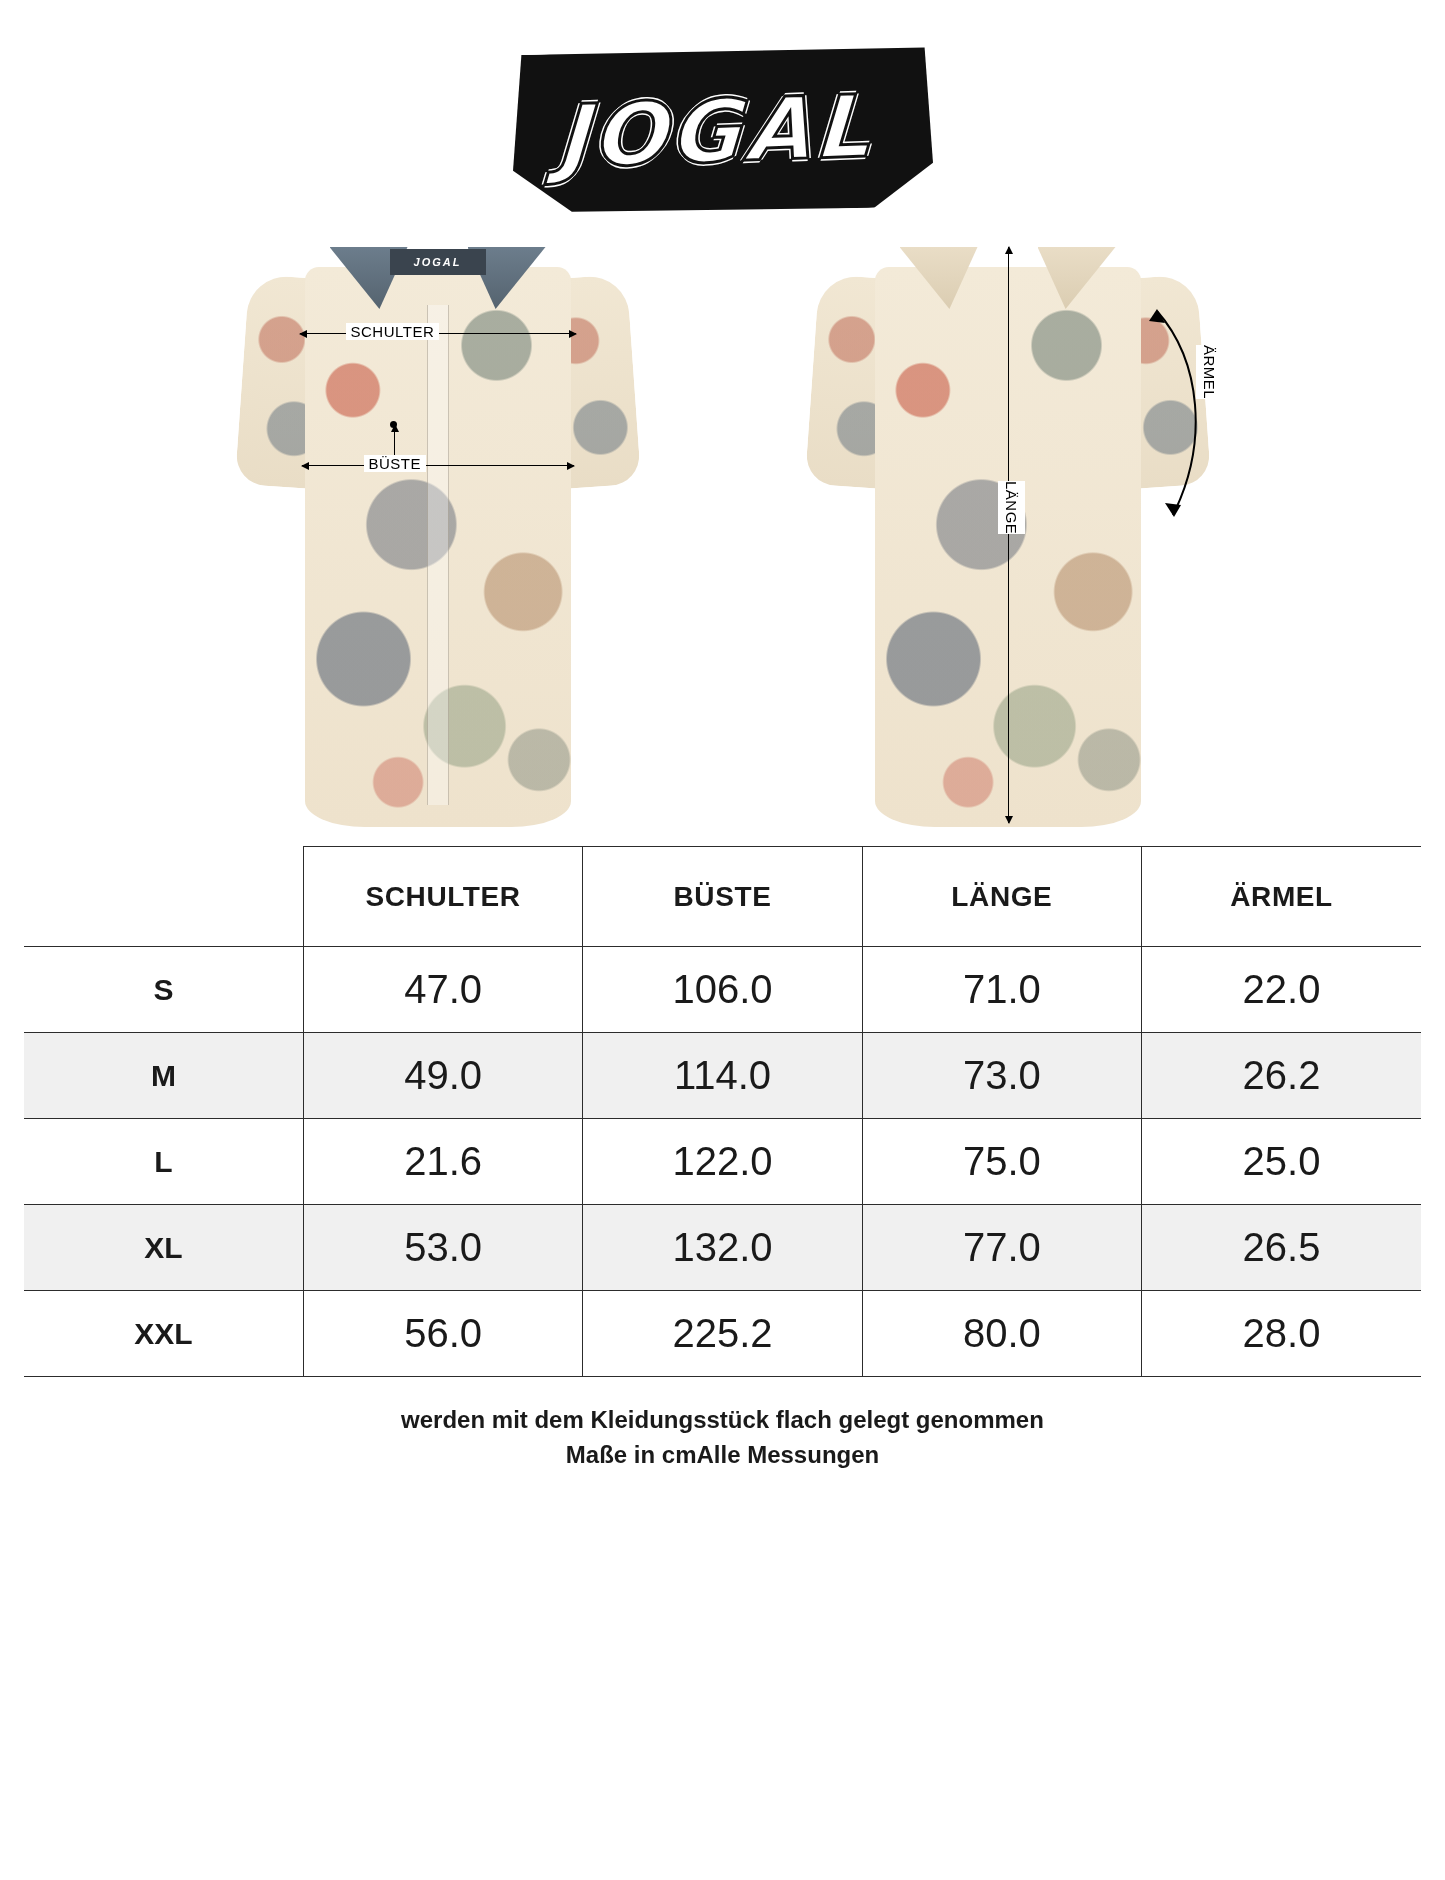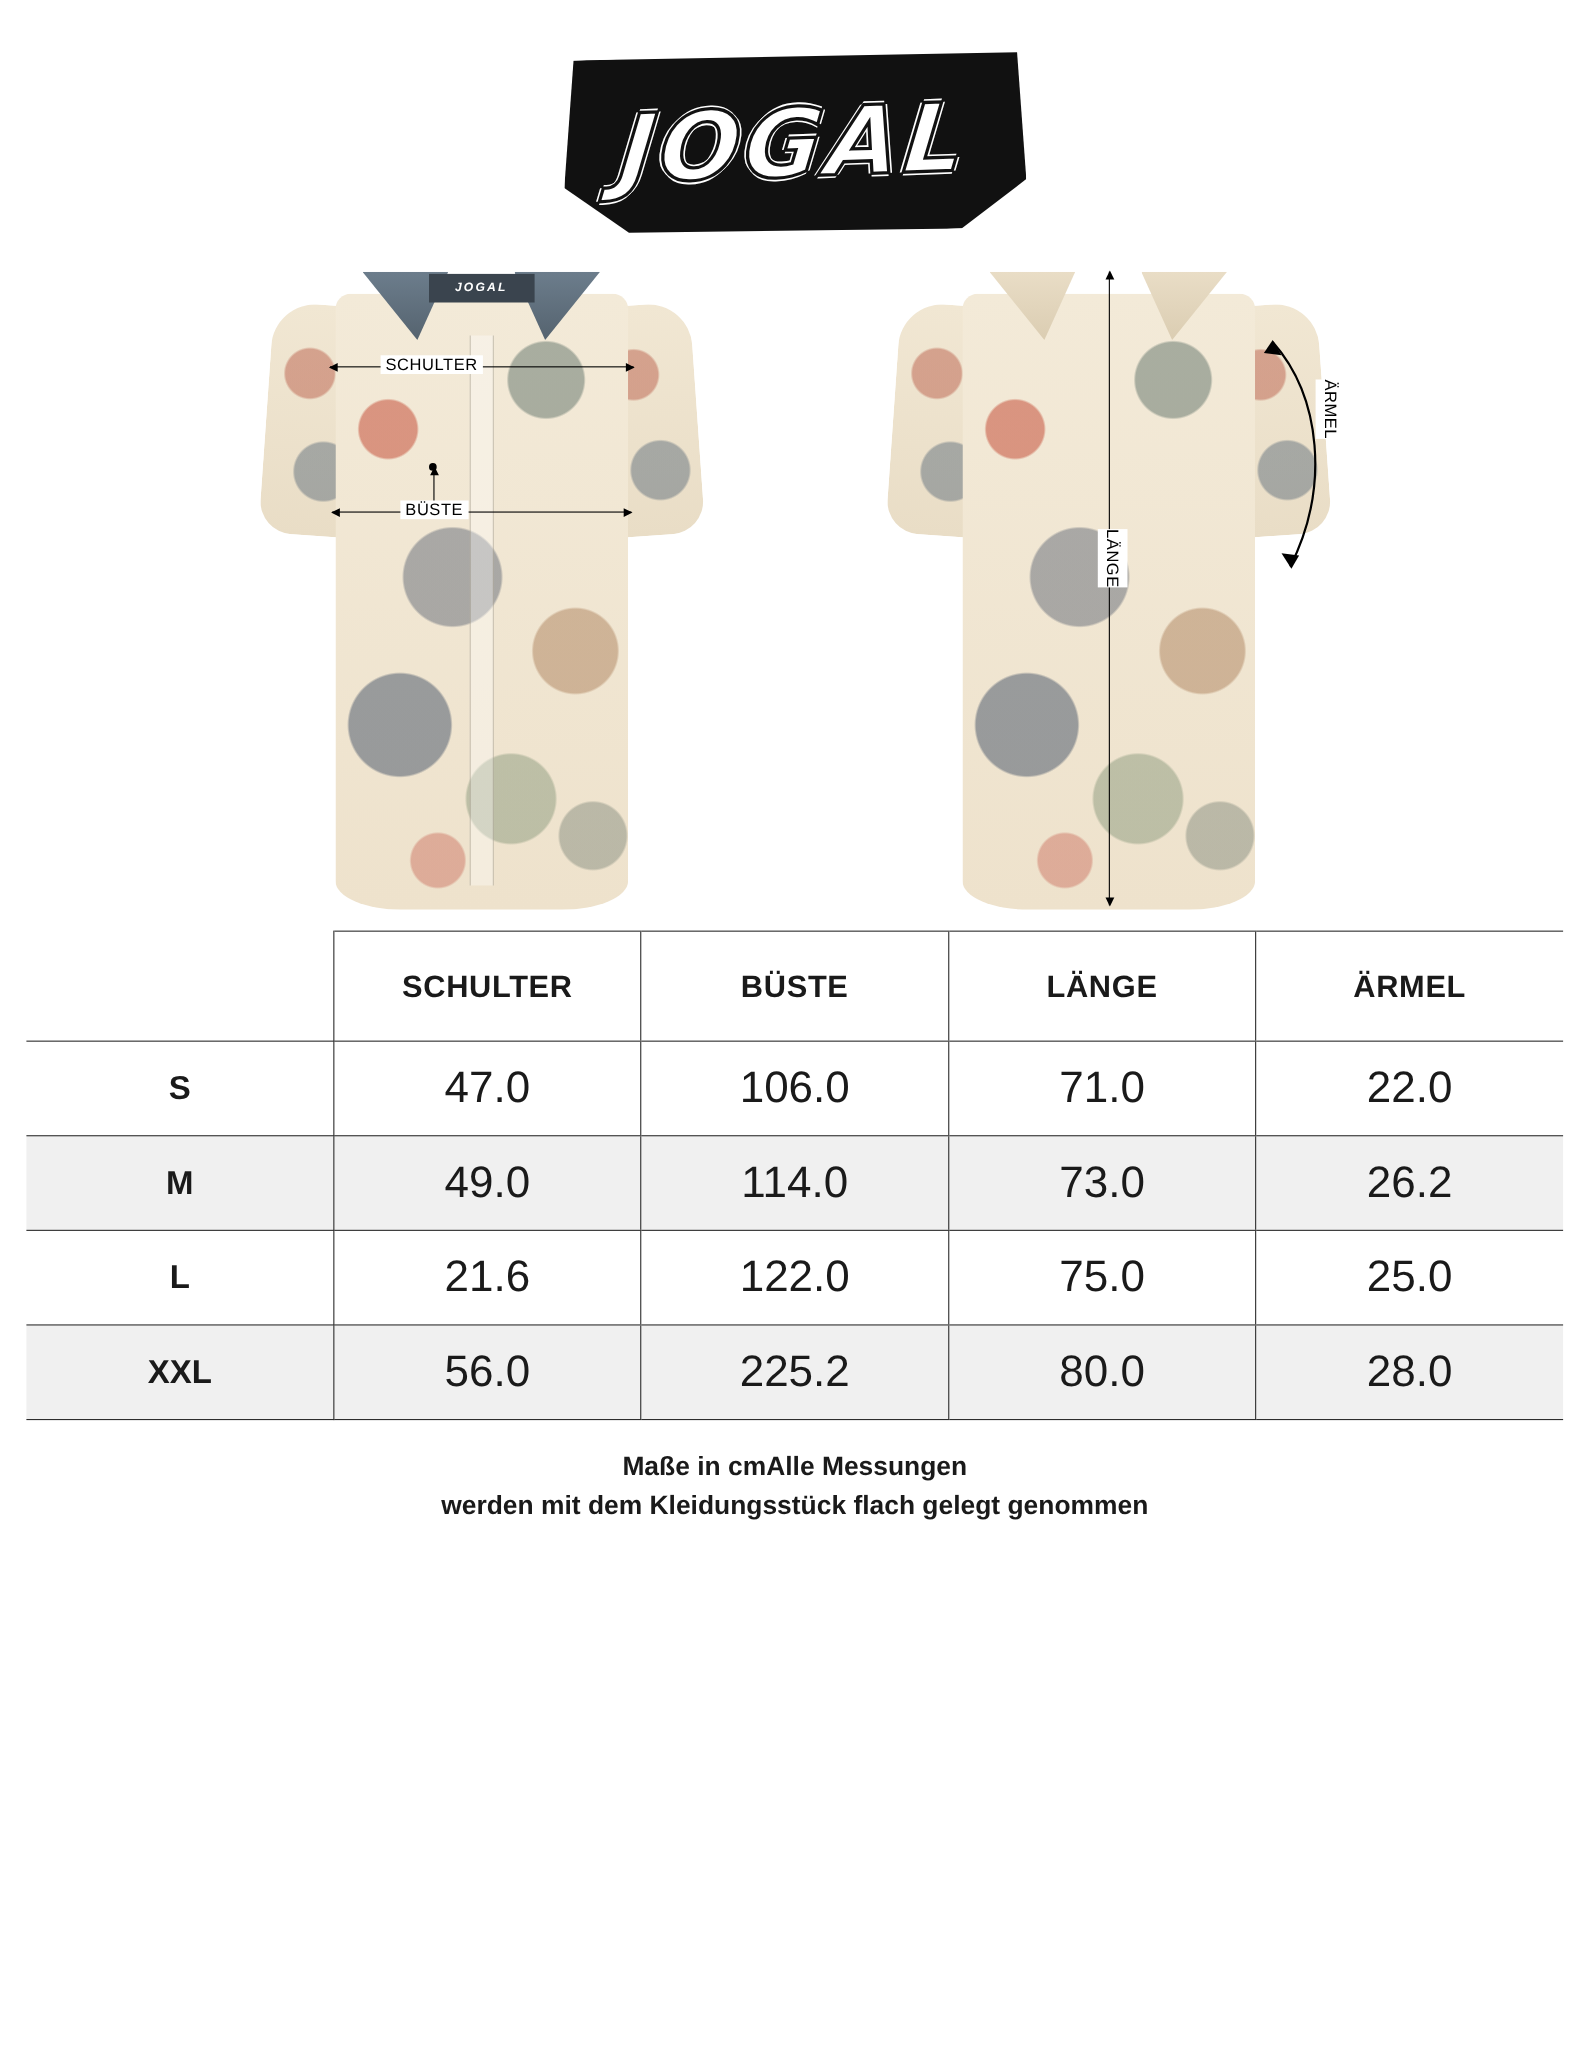--- a/index.html
+++ b/index.html
@@ -322,26 +322,33 @@
         <td>26.2</td>
       </tr>
       <tr>
         <td class="size-cell">L</td>
         <td>21.6</td>
         <td>122.0</td>
         <td>75.0</td>
         <td>25.0</td>
       </tr>
       <tr>
+        <td class="size-cell">XL</td>
+        <td>53.0</td>
+        <td>132.0</td>
+        <td>77.0</td>
+        <td>26.5</td>
+      </tr>
+      <tr>
         <td class="size-cell">XXL</td>
         <td>56.0</td>
         <td>225.2</td>
         <td>80.0</td>
         <td>28.0</td>
       </tr>
     </tbody>
   </table>
 </div>
 
 <div class="footnote">
+  <div>werden mit dem Kleidungsstück flach gelegt genommen</div>
   <div>Maße in cmAlle Messungen</div>
-  <div>werden mit dem Kleidungsstück flach gelegt genommen</div>
 </div>
 
 </body></html>

